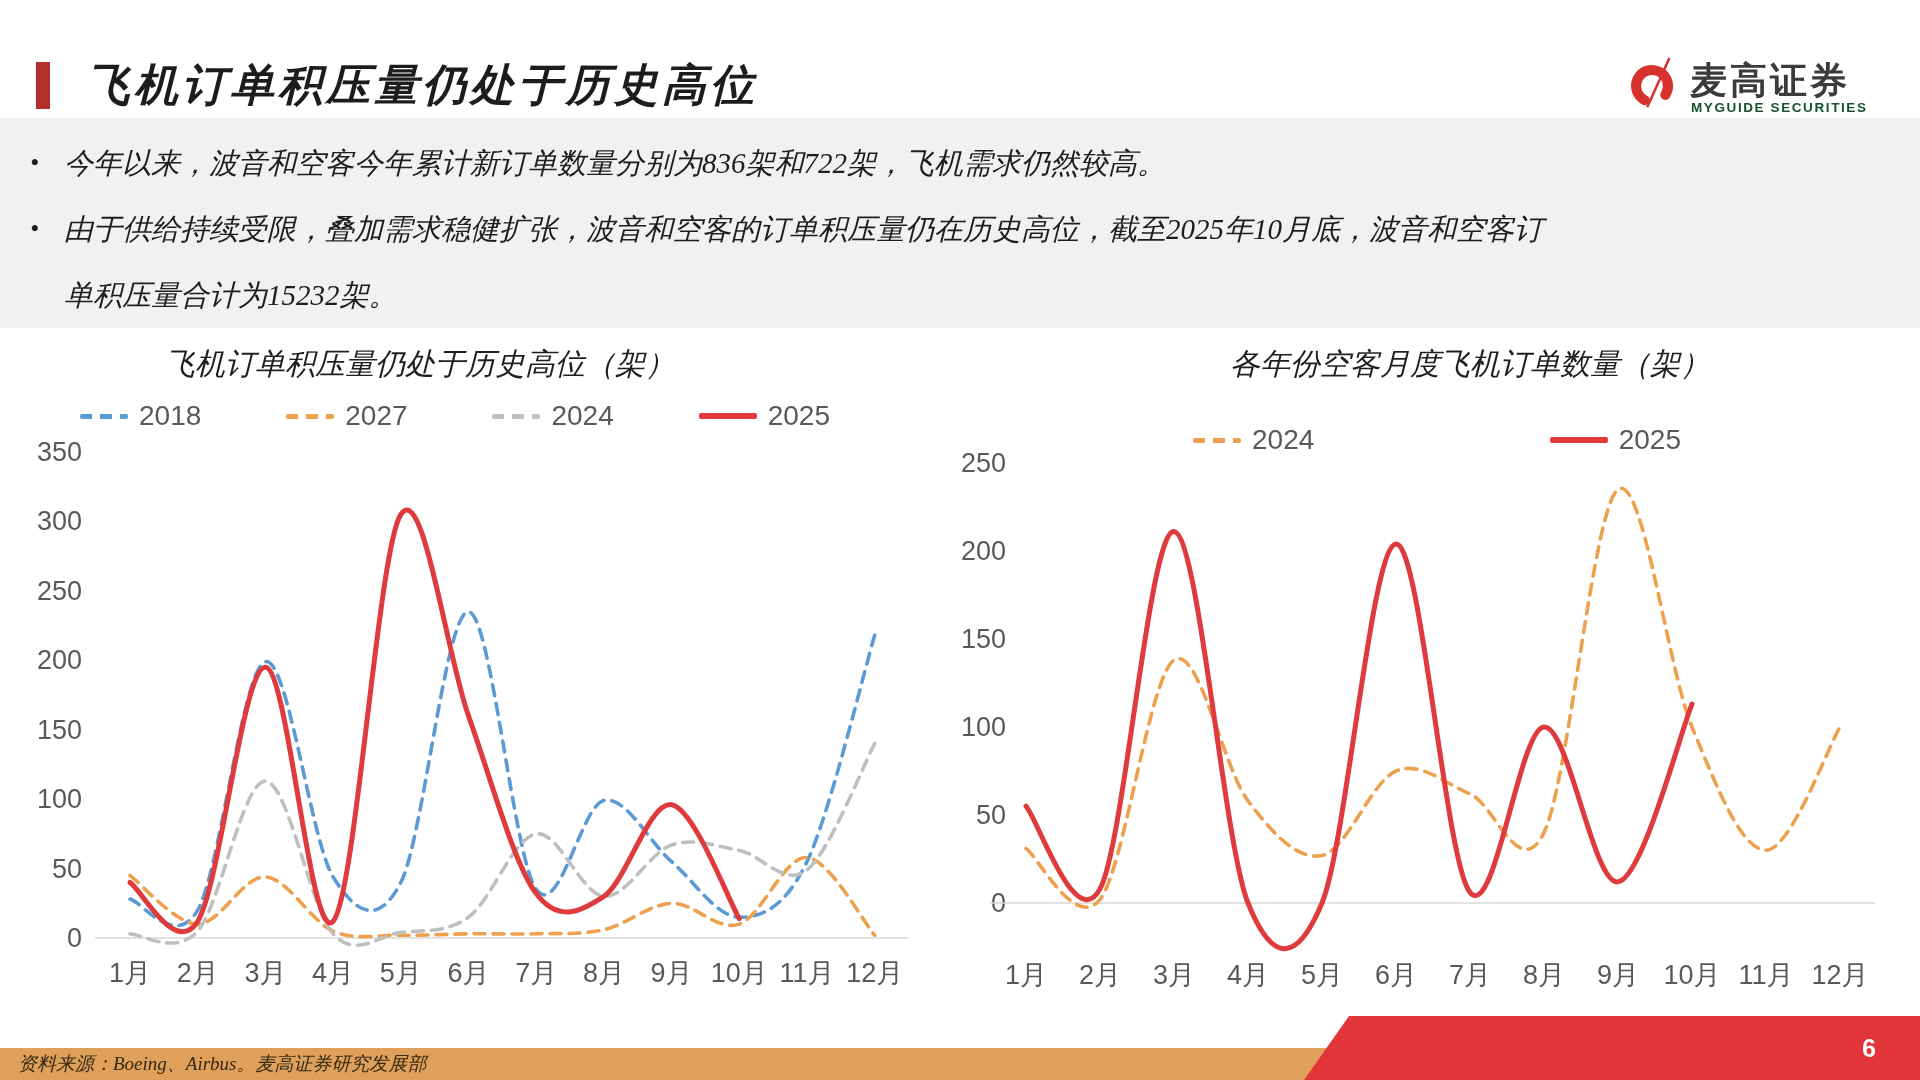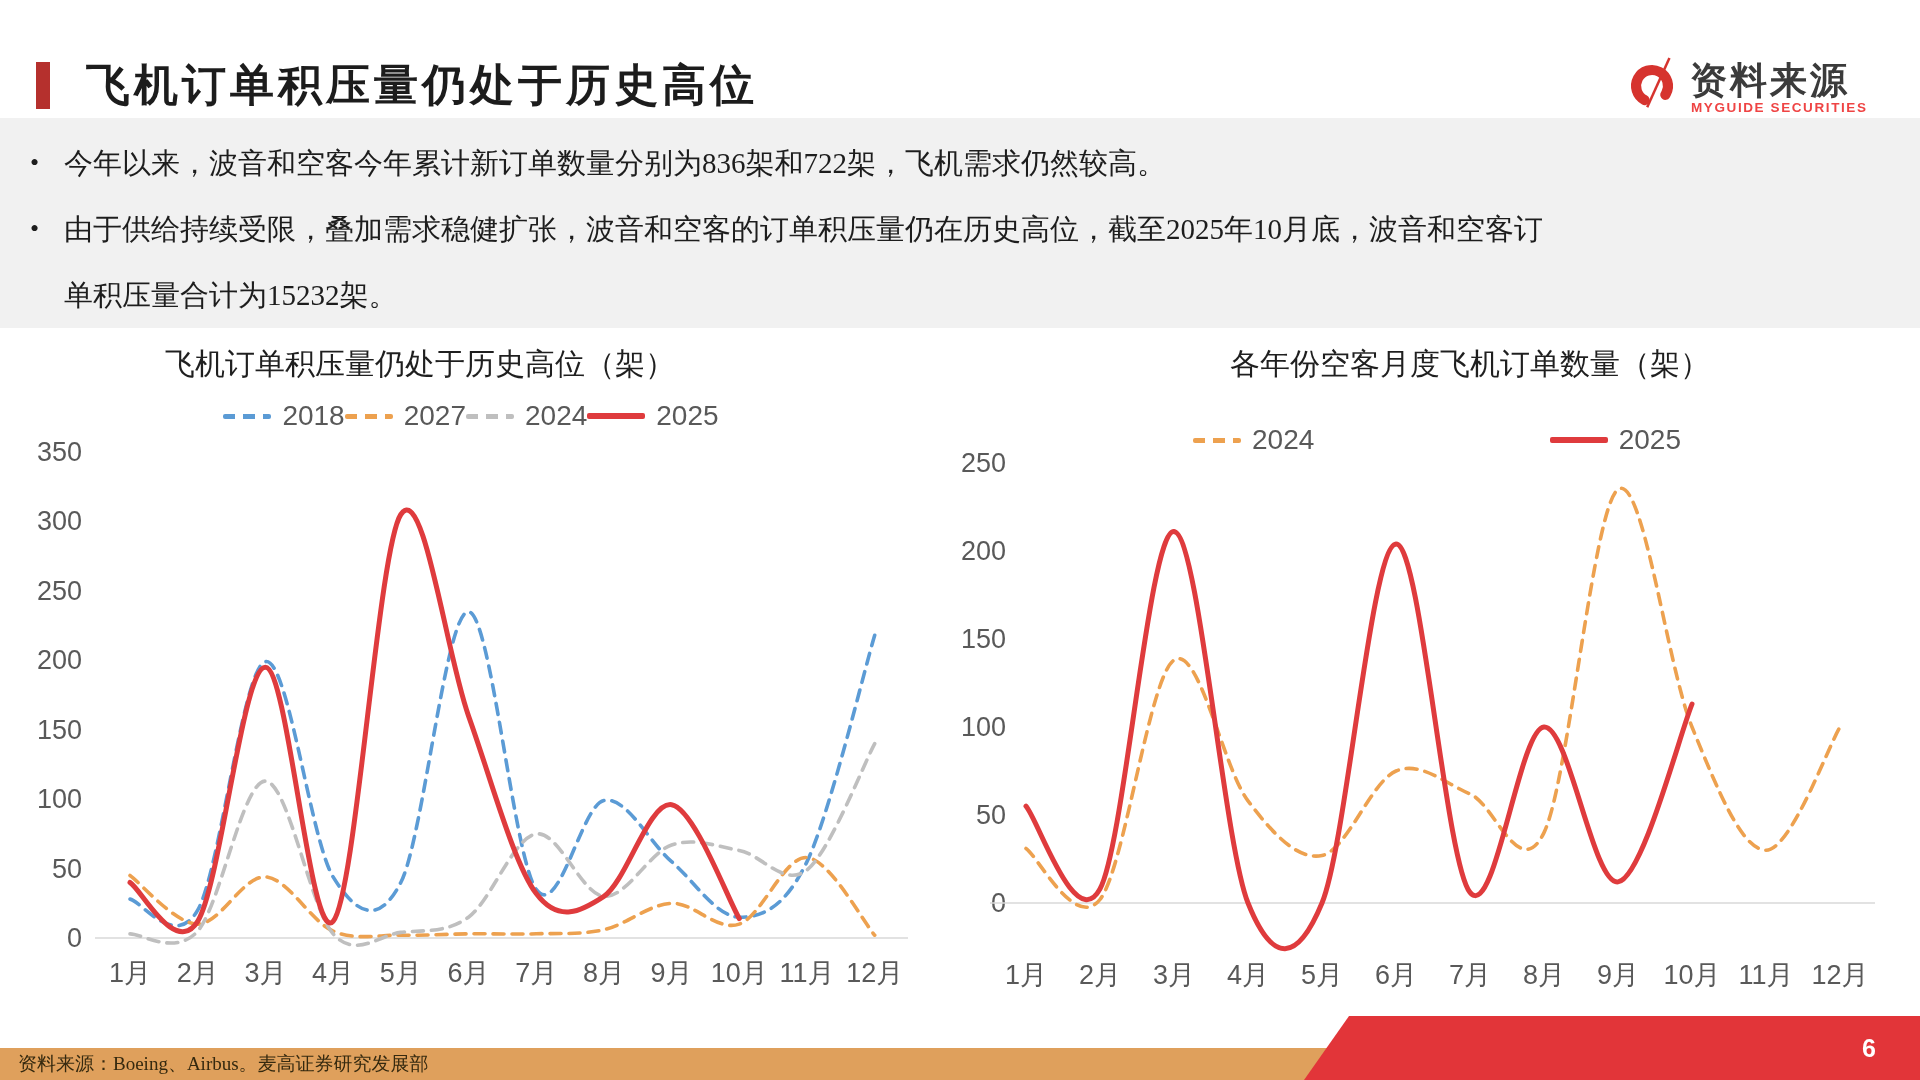--- a/index.html
+++ b/index.html
@@ -6,44 +6,44 @@
     --accent-red:#B5302D;
     --series-red:#DF3B3D;
     --footer-orange:#DFA05C;
     --banner-red:#E23539;
     --logo-red:#D6332E;
   }
   *{margin:0;padding:0;box-sizing:border-box;}
   html,body{width:1920px;height:1080px;}
   body{position:relative;background:#ffffff;overflow:hidden;
        font-family:"Liberation Sans", sans-serif;}
-  .kai{font-family:"Liberation Serif", serif;}
+  .kai{font-family:"Liberation Serif", serif;font-style:italic;}
 
   
   .accent-bar{position:absolute;left:36px;top:62px;width:14px;height:47px;background:var(--accent-red);}
   .page-title{position:absolute;left:86px;top:56px;font-size:44px;font-weight:bold;
               color:#1c1c1c;letter-spacing:4px;white-space:nowrap;}
   .logo{position:absolute;left:1624px;top:56px;width:280px;height:60px;}
   .logo svg{position:absolute;left:0;top:0;}
   .logo-cn{position:absolute;left:66px;top:0px;font-size:37px;font-weight:bold;color:#3b3b3b;letter-spacing:3px;white-space:nowrap;}
-  .logo-en{position:absolute;left:67px;top:44px;font-size:13.5px;font-weight:bold;color:#ef4444;letter-spacing:1.6px;white-space:nowrap;}
+  .logo-en{position:absolute;left:67px;top:44px;font-size:13.5px;font-weight:bold;color:#14532d;letter-spacing:1.6px;white-space:nowrap;}
 
   
   .bullet-band{position:absolute;left:0;top:118px;width:1920px;height:210px;background:#F1F1F1;}
   .bullets{position:absolute;left:30px;top:130px;width:1540px;}
   .bullet-row{display:flex;align-items:flex-start;font-size:29px;line-height:66px;color:#1d1d1d;}
   .bullet-dot{width:34px;flex:0 0 34px;font-size:26px;text-align:left;}
   .bullet-text{flex:1;}
 
   
   .chart-title{position:absolute;top:344px;width:700px;text-align:center;font-size:30px;color:#1f1f1f;white-space:nowrap;}
   #chart-title-left{left:70px;}
   #chart-title-right{left:1120px;}
   .legend{position:absolute;display:flex;justify-content:space-between;align-items:center;}
-  #legend-left{left:96px;top:400px;width:750px;justify-content:center;}
+  #legend-left{left:80px;top:400px;width:750px;}
   #legend-right{left:1193px;top:424px;width:488px;}
   .legend-item{display:flex;align-items:center;gap:11px;}
   .legend-label{font-size:28px;color:#595959;}
   .swatch{display:inline-block;border-radius:2px;}
 
   svg.chart{position:absolute;top:340px;width:960px;height:670px;overflow:visible;}
   #chart-left{left:0;}
   #chart-right{left:960px;}
   svg.chart text.tick,svg.chart text.month{font-family:"Liberation Sans",sans-serif;font-size:27px;fill:#595959;}
 
@@ -60,21 +60,21 @@
 <body>
 
 <div class="accent-bar"></div>
 <div class="page-title kai">飞机订单积压量仍处于历史高位</div>
 
 <div class="logo">
   <svg width="58" height="58" viewBox="0 0 60 60">
     <circle cx="29" cy="31" r="16.5" fill="none" stroke="#D6332E" stroke-width="10.5" stroke-dasharray="79 25" stroke-linecap="round" transform="rotate(118 29 31)"></circle>
     <line x1="47" y1="2" x2="24" y2="53" stroke="#D6332E" stroke-width="2.6"></line>
   </svg>
-  <div class="logo-cn">资料来源</div>
+  <div class="logo-cn">麦高证券</div>
   <div class="logo-en">MYGUIDE SECURITIES</div>
 </div>
 
 <div class="bullet-band"></div>
 <div class="bullets kai">
   <div class="bullet-row">
     <span class="bullet-dot">•</span>
     <span class="bullet-text">今年以来，波音和空客今年累计新订单数量分别为836架和722架，飞机需求仍然较高。</span>
   </div>
   <div class="bullet-row">

